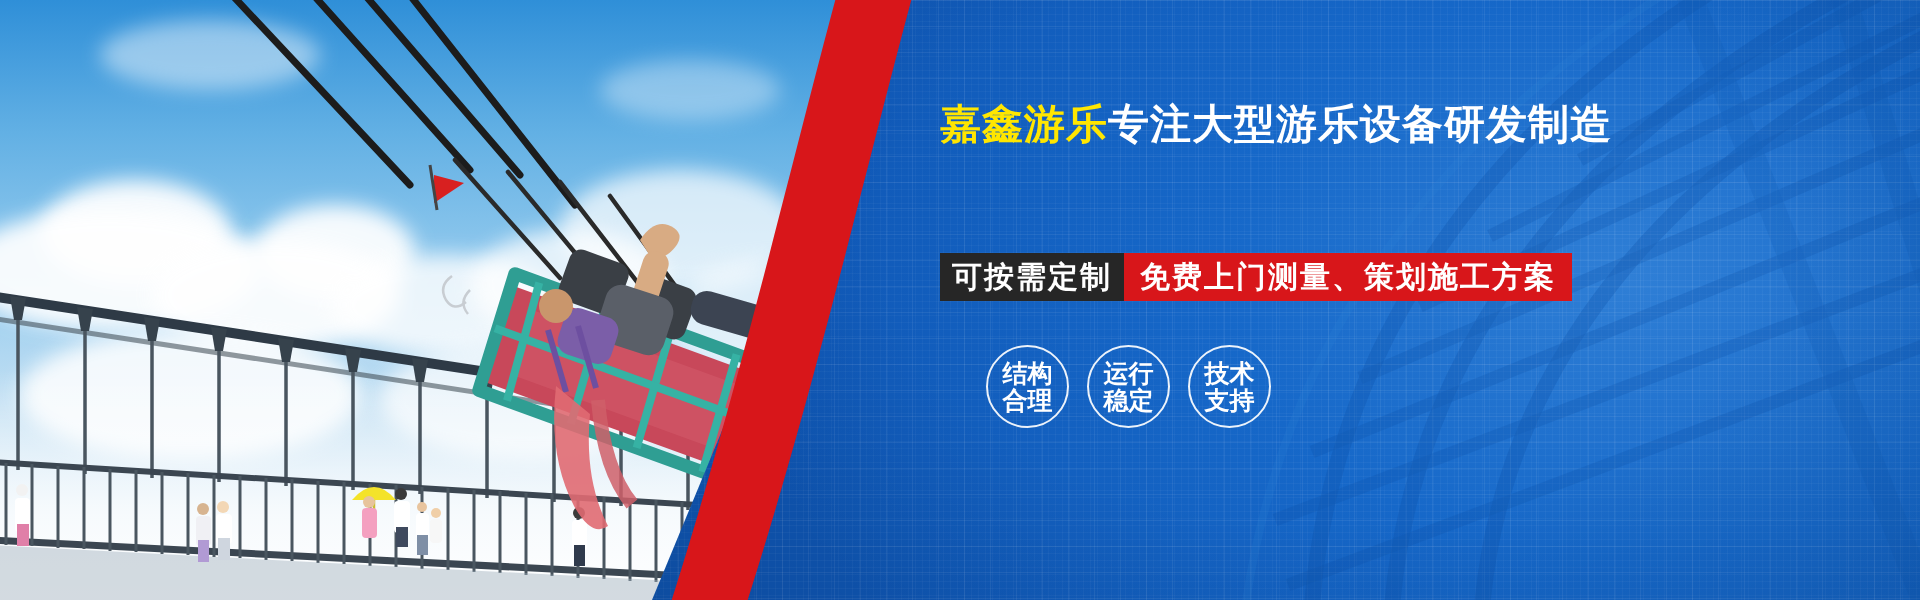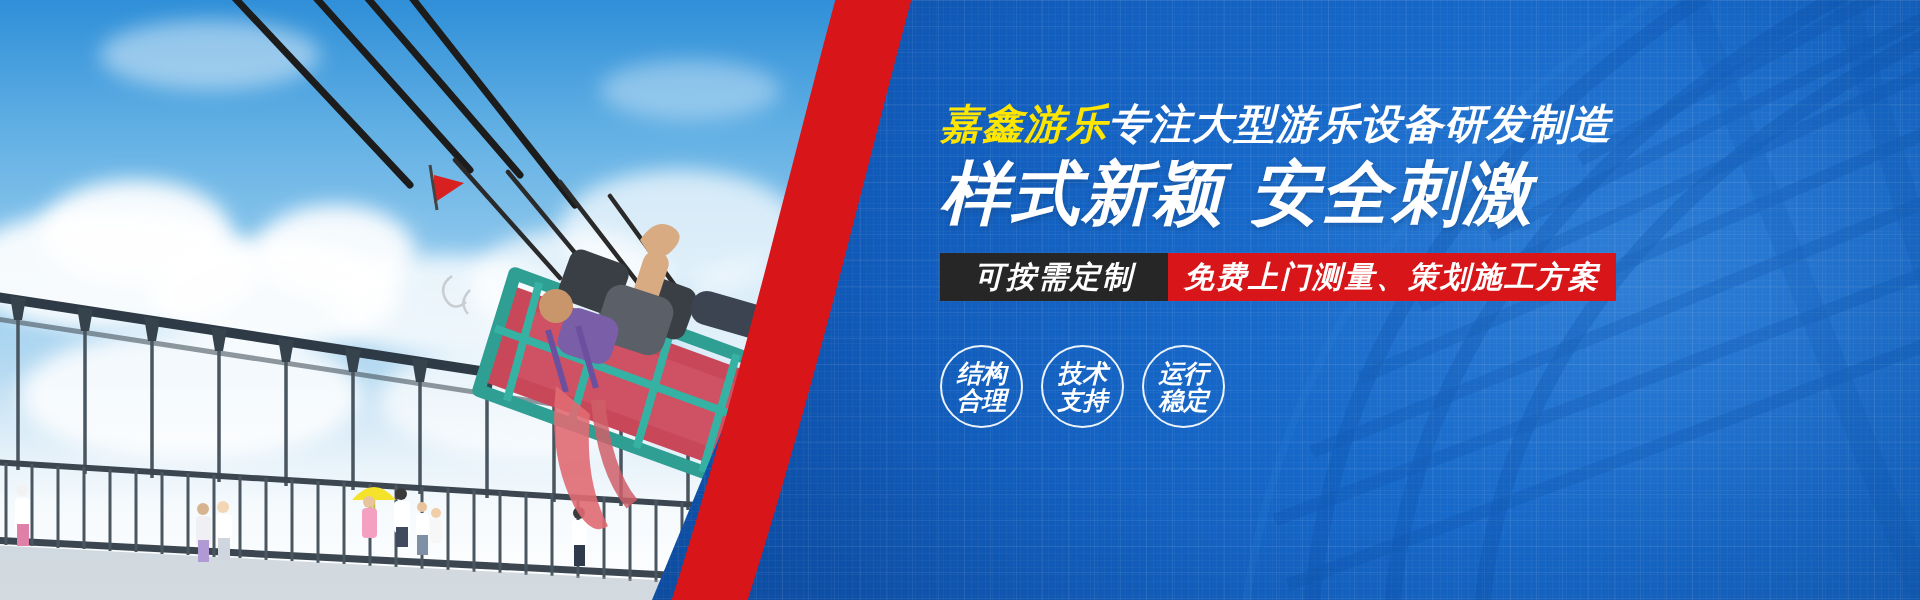--- a/index.html
+++ b/index.html
@@ -8,21 +8,20 @@
   body{
     font-family:"Liberation Sans","DejaVu Sans",sans-serif;
   }
 
   #banner{
     position:relative;
     width:1920px;
     height:600px;
     overflow:hidden;
     background:#b91c1c;
-    font-style:italic;
   }
 
   
   .photo{
     position:absolute;
     left:0; top:0;
     width:860px; height:600px;
     overflow:hidden;
     background:
       linear-gradient(to bottom,
@@ -147,37 +146,38 @@
     align-items:stretch;
     height:48px;
   }
   .chip-dark{
     background:#262626;
     color:#ffffff;
     font-size:30px;
     font-weight:bold;
     letter-spacing:2px;
     display:flex; align-items:center;
-    padding:0 34px;
+    padding:0 12px;
   }
   .chip-red{
     background:#d8161a;
     color:#ffffff;
     font-size:30px;
     font-weight:bold;
     letter-spacing:2px;
     display:flex; align-items:center;
     padding:0 16px;
   }
 
   .circles{
     position:absolute;
     left:0; top:345px;
     display:flex;
     gap:18px;
+    padding-left:46px;
   }
   .circle{
     width:83px; height:83px;
     border:2.5px solid rgba(255,255,255,.92);
     border-radius:50%;
     display:flex;
     flex-direction:column;
     align-items:center;
     justify-content:center;
     color:#ffffff;
@@ -444,38 +444,35 @@
       <path d="M196,0 C150,170 92,420 20,640 L96,640 C168,420 226,170 272,0 Z" fill="#d8161a"></path>
     </svg>
   </div>
 
   <div class="content">
 
     <div class="line1">
       <span class="brand">嘉鑫游乐</span><span>专注大型游乐设备研发制造</span>
     </div>
 
-    <div class="line2">
-      <span>样式新颖</span><span class="gap"></span><span>安全刺激</span>
-    </div>
 
     <div class="strip">
       <div class="chip-dark">可按需定制</div>
       <div class="chip-red">免费上门测量、策划施工方案</div>
     </div>
 
     <div class="circles">
       <div class="circle">
         <span>结构</span>
         <span>合理</span>
       </div>
       <div class="circle">
+        <span>运行</span>
+        <span>稳定</span>
+      </div>
+      <div class="circle">
         <span>技术</span>
         <span>支持</span>
       </div>
-      <div class="circle">
-        <span>运行</span>
-        <span>稳定</span>
-      </div>
     </div>
 
   </div>
 </div>
 
 </body></html>

